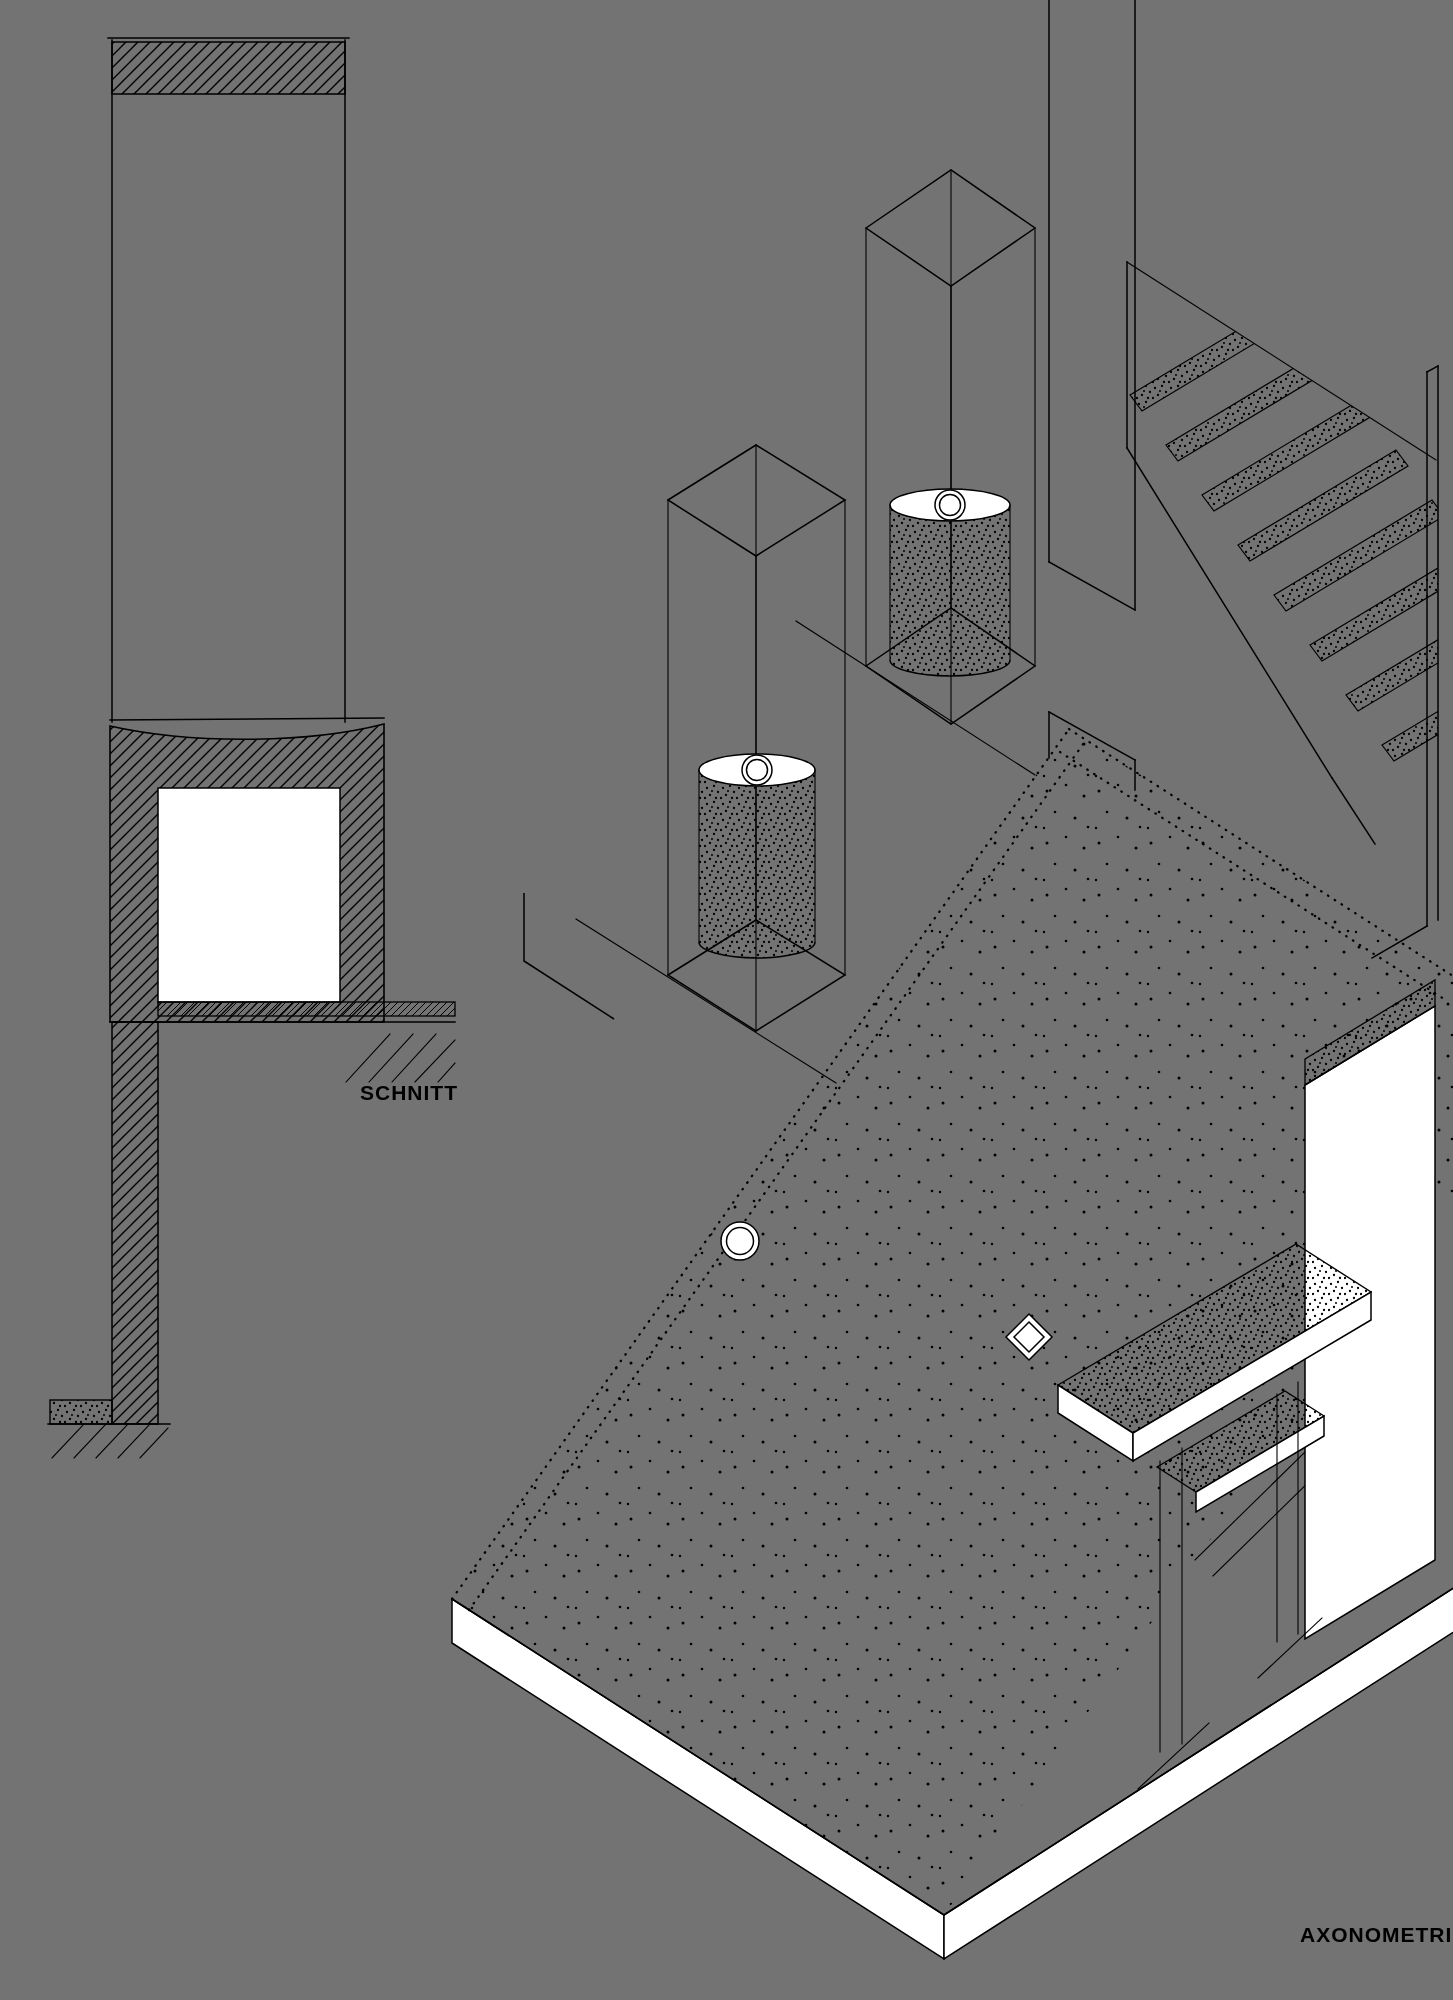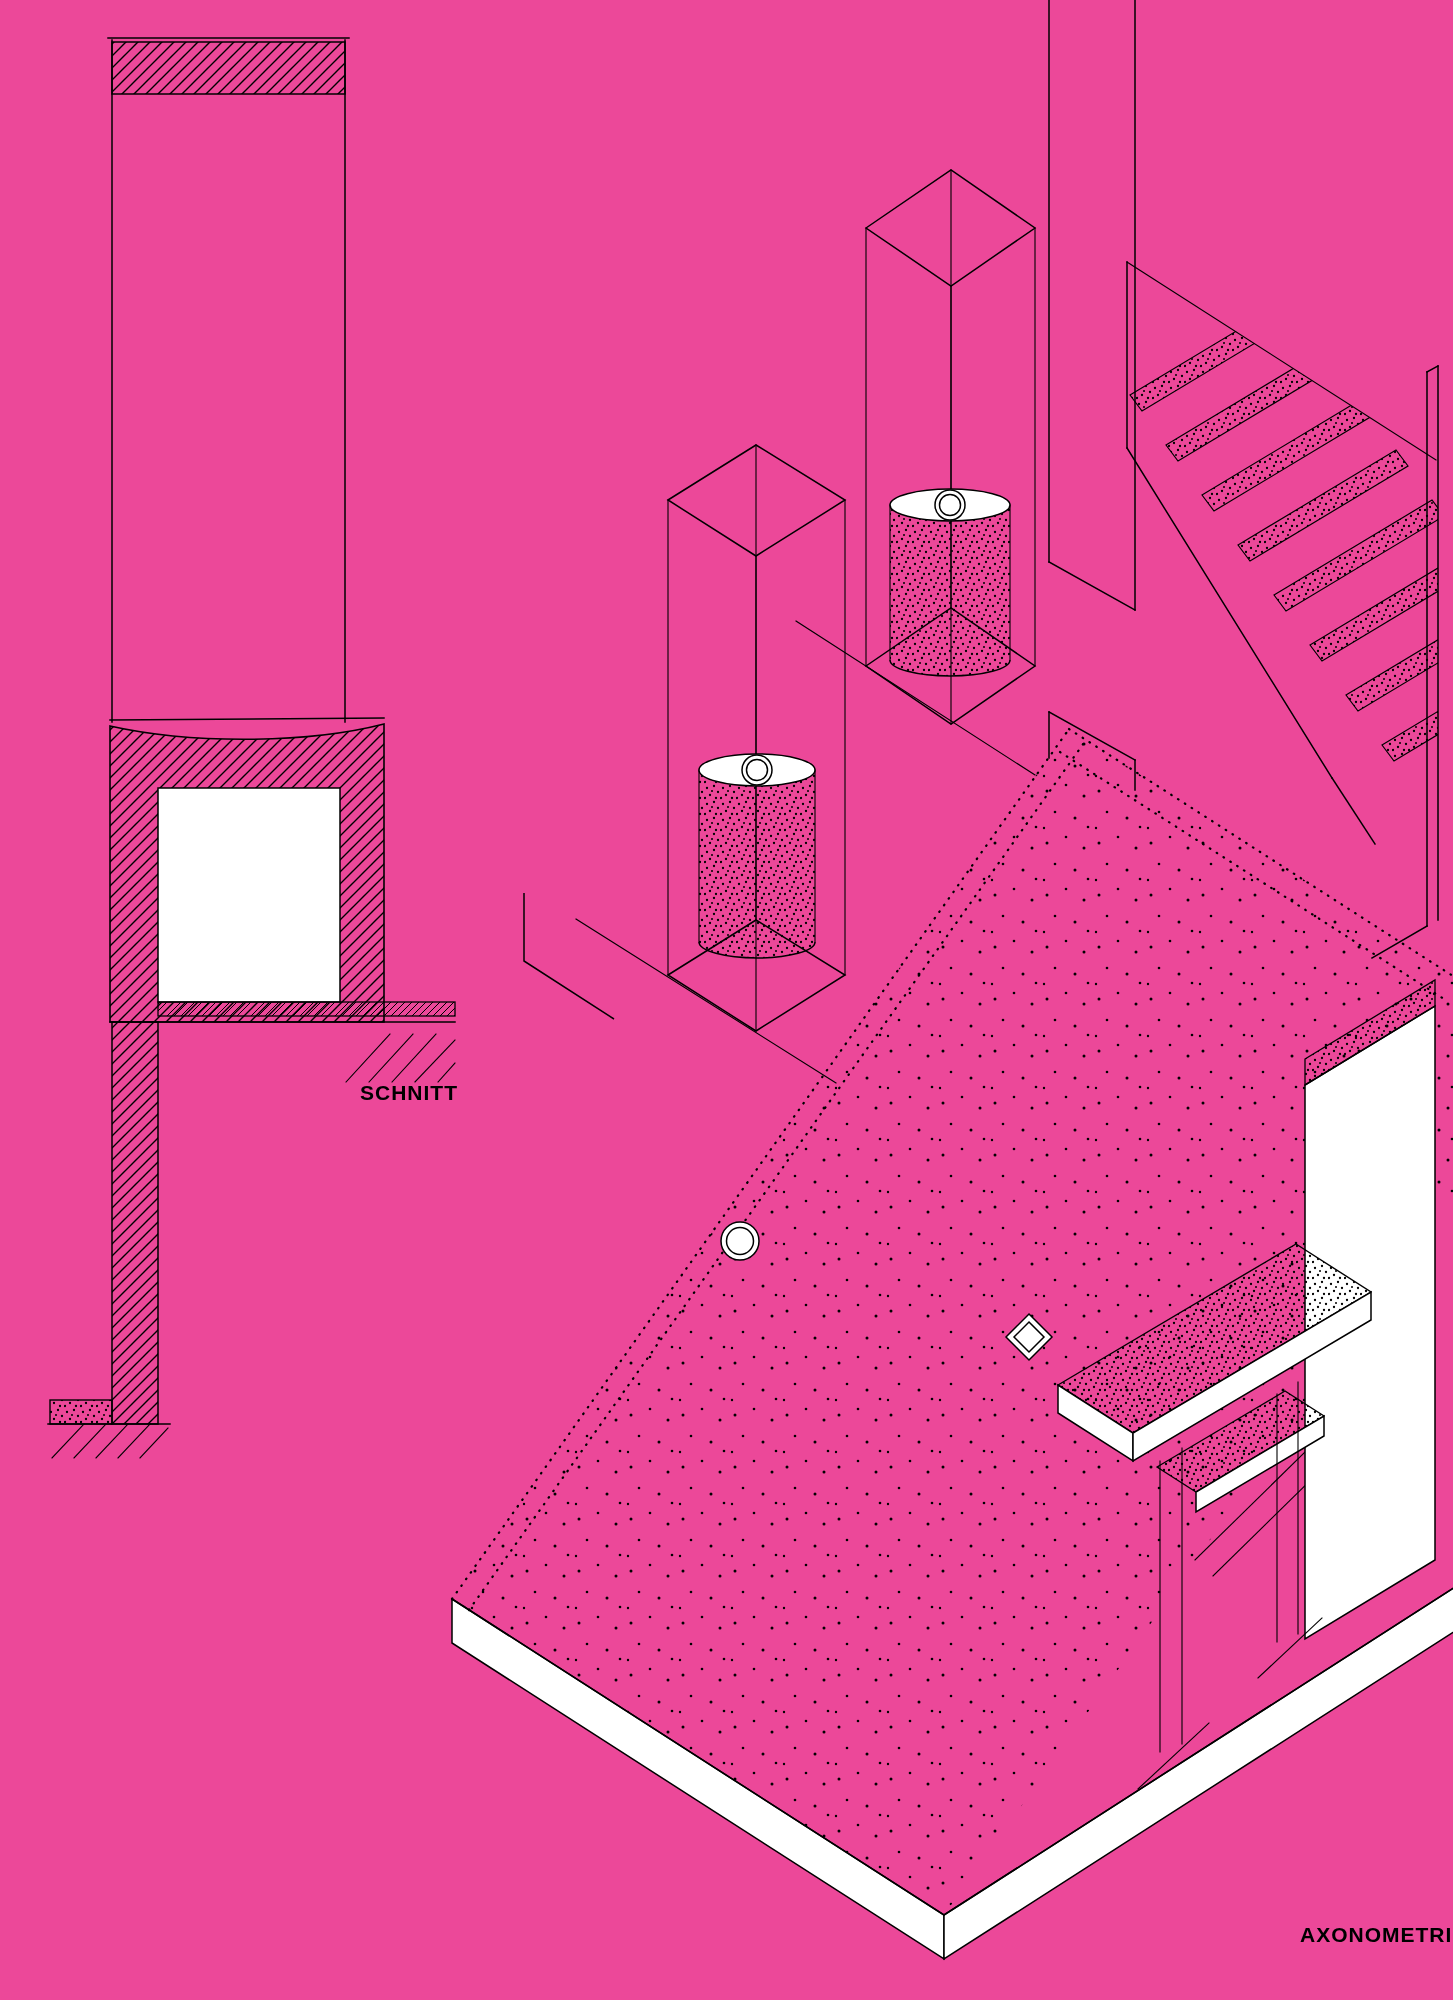--- a/index.html
+++ b/index.html
@@ -1,16 +1,16 @@
 <!DOCTYPE html>
 <html><head>
 <meta charset="utf-8">
 <style>
   html,body{margin:0;padding:0;background:#ffffff;}
-  .sheet{width:1453px;height:2000px;position:relative;background:#ec4899;overflow:hidden;}
+  .sheet{width:1453px;height:2000px;position:relative;background:#737373;overflow:hidden;}
   svg{display:block;}
   .ln{stroke:#000;stroke-width:1.5;fill:none;stroke-linecap:square;}
   .thin{stroke-width:1.1;}
   .dotted{stroke:#000;stroke-width:2.2;fill:none;stroke-linecap:round;stroke-dasharray:0.6 7.5;}
   .white{fill:#ffffff;stroke:#000;stroke-width:1.5;}
   .nofill{fill:none;stroke:#000;stroke-width:1.5;}
   .label{font-family:"Liberation Sans","DejaVu Sans",sans-serif;font-weight:bold;font-size:21px;letter-spacing:1px;fill:#000;}
 </style>
 </head>
 <body>

